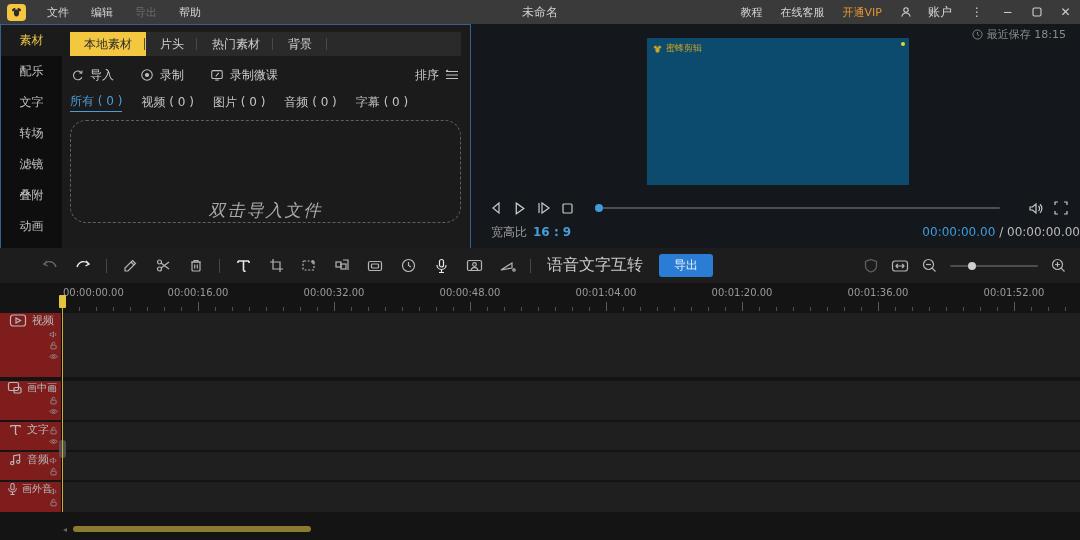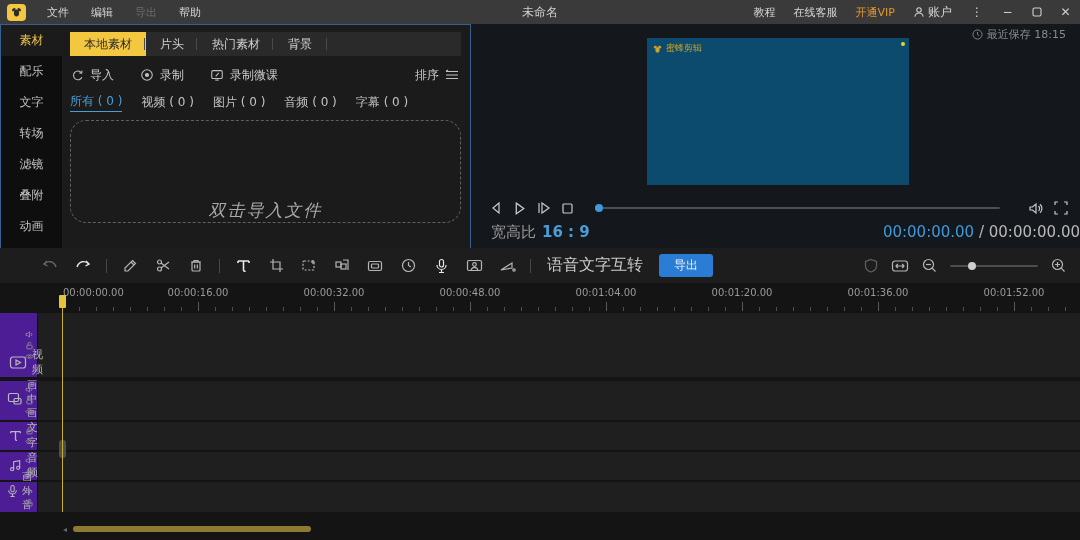--- a/index.html
+++ b/index.html
@@ -8,21 +8,21 @@
 
   
   .titlebar { position:absolute; left:0; top:0; width:1080px; height:24px; background:#3a3a3a; display:flex; align-items:center; z-index:30; }
   .tb-logo { width:19px; height:17px; background:#f3c73f; border-radius:4px; margin:0 10px 0 7px; display:flex; align-items:center; justify-content:center; }
   .tb-menu { padding:0 11px; color:#d5d5d5; font-size:11px; cursor:default; }
   .tb-menu.disabled { color:#6b6b6b; }
   .tb-title { position:absolute; left:0; right:0; text-align:center; color:#cfcfcf; font-size:12px; pointer-events:none; }
   .tb-right { margin-left:auto; display:flex; align-items:center; height:100%; z-index:2; }
   .tb-right .tb-menu { padding:0 9px; }
   .tb-vip { color:#e2952f; }
-  .tb-acct { display:flex; align-items:center; gap:3px; padding:0 9px; color:#d5d5d5; }
+  .tb-acct { display:flex; align-items:center; gap:16px; padding:0 9px; color:#d5d5d5; }
   .tb-dots { padding:0 10px; color:#cfcfcf; letter-spacing:0; }
   .win-btn { width:29px; height:24px; display:flex; align-items:center; justify-content:center; color:#d0d0d0; font-size:12px; }
 
   
   .left-panel { position:absolute; left:0; top:24px; width:471px; height:260px; border:1px solid #35608f; background:#1b1b1b; display:flex; }
   .sidebar { width:61px; background:#0e0e0e; display:flex; flex-direction:column; }
   .side-item { height:31px; display:flex; align-items:center; justify-content:center; color:#c2c2c2; font-size:12px; }
   .side-item.active { color:#e9c048; background:#1b1b1b; }
   .mat-content { flex:1; padding:7px 9px 0 8px; display:flex; flex-direction:column; }
   .mat-tabs { background:#2a2a2a; height:24px; display:flex; align-items:stretch; }
@@ -43,21 +43,21 @@
   .last-saved { position:absolute; right:14px; top:3px; color:#8a8a8a; font-size:11px; display:flex; align-items:center; gap:4px; }
   .video { position:absolute; left:176px; top:14px; width:262px; height:147px; background:#0c4a6e;text-align:center; }
   .wm { position:absolute; left:5px; top:4px; display:flex; align-items:center; gap:3px; color:#caa422; font-size:9px; }
   .wm-logo { width:11px; height:10px; background:transparent; }
   .rec-dot { position:absolute; right:4px; top:4px; width:4px; height:4px; border-radius:50%; background:#e8d91f; }
   .pv-controls { position:absolute; left:0; right:0; top:172px; height:24px; display:flex; align-items:center; }
   .pv-btn { margin-left:9px; display:flex; align-items:center; }
   .pv-slider { position:relative; flex:1; height:2px; background:#4d4f52; margin:0 28px 0 22px; border-radius:1px; }
   .pv-dot { position:absolute; left:-1px; top:-3px; width:8px; height:8px; border-radius:50%; background:#3f9bdc; }
   .pv-right { display:flex; align-items:center; gap:10px; margin-right:12px; }
-  .pv-info { position:absolute; left:0; right:0; top:200px; height:16px; display:flex; align-items:center; font-size:15px; }
+  .pv-info { position:absolute; left:0; right:0; top:200px; height:16px; display:flex; align-items:center; font-size:12px; }
   .ratio-label { color:#9a9a9a; margin-left:20px; }
   .ratio-val { color:#4a9ed8; margin-left:6px; font-weight:bold; }
   .timecode { margin-left:auto; margin-right:0; color:#b9b9b9; }
   .timecode .cur { color:#3f9bdc; }
 
   
   .toolbar { position:absolute; left:0; top:248px; width:1080px; height:35px; background:#1d1d1d; display:flex; align-items:center; }
   .t-ico { margin-left:13px; display:flex; align-items:center; justify-content:center; width:20px; }
   .t-div { width:1px; height:14px; background:#474747; margin-left:13px; }
   .speech-label { margin-left:16px; color:#c9c9c9; font-size:16px; }
@@ -69,21 +69,21 @@
   
   .timeline { position:absolute; left:0; top:283px; width:1080px; height:257px; background:#141414; }
   .ruler { position:absolute; left:0; top:0; right:0; height:30px; background:#141414; }
   .r-label { position:absolute; top:4px; font-size:10px; color:#9a9a9a; transform:translateX(-50%); white-space:nowrap; }
   .r-label.first { transform:none; }
   .ticks-minor { position:absolute; left:62px; right:0; bottom:2px; height:4px;
     background:repeating-linear-gradient(90deg,#4e4e4e 0 1px,transparent 1px 17px); }
   .ticks-major { position:absolute; left:62px; right:0; bottom:2px; height:9px;
     background:repeating-linear-gradient(90deg,#5a5a5a 0 1px,transparent 1px 136px); }
   .track-row { position:absolute; left:0; right:0; background:#1f1f1f; display:flex; }
-  .track-head { width:38px; border-right:1px solid #0a0a0a; display:flex; align-items:flex-end; position:relative; background:#4c1d95; }
+  .track-head { width:62px; border-right:1px solid #0a0a0a; display:flex; align-items:flex-start; position:relative; background:#7f1d1d; }
   .th-main { margin-left:9px; display:flex; align-items:center; gap:5px; color:#b9b9b9; font-size:11px; }
   .th-mini { position:absolute; right:3px; top:0; bottom:0; display:flex; flex-direction:column; justify-content:center; gap:2px; }
   .track-body { flex:1; background:#1f1f1f; }
   .playhead-line { position:absolute; left:62px; top:13px; width:1px; height:216px; background:#c9ae3a; z-index:5; }
   .playhead-handle { position:absolute; left:59px; top:12px; width:7px; height:13px; background:#e5c33c; border-radius:1px; z-index:6; }
   .resize-handle { position:absolute; left:59px; top:157px; width:7px; height:18px; background:#5a5a5a; border-radius:3px; opacity:.8; z-index:4; }
   .h-scroll { position:absolute; left:73px; top:243px; width:238px; height:6px; background:#8c7a33; border-radius:3px; }
   .h-scroll-arrow { position:absolute; left:63px; top:242px; color:#666; font-size:8px; }
 
   svg { display:block; }

